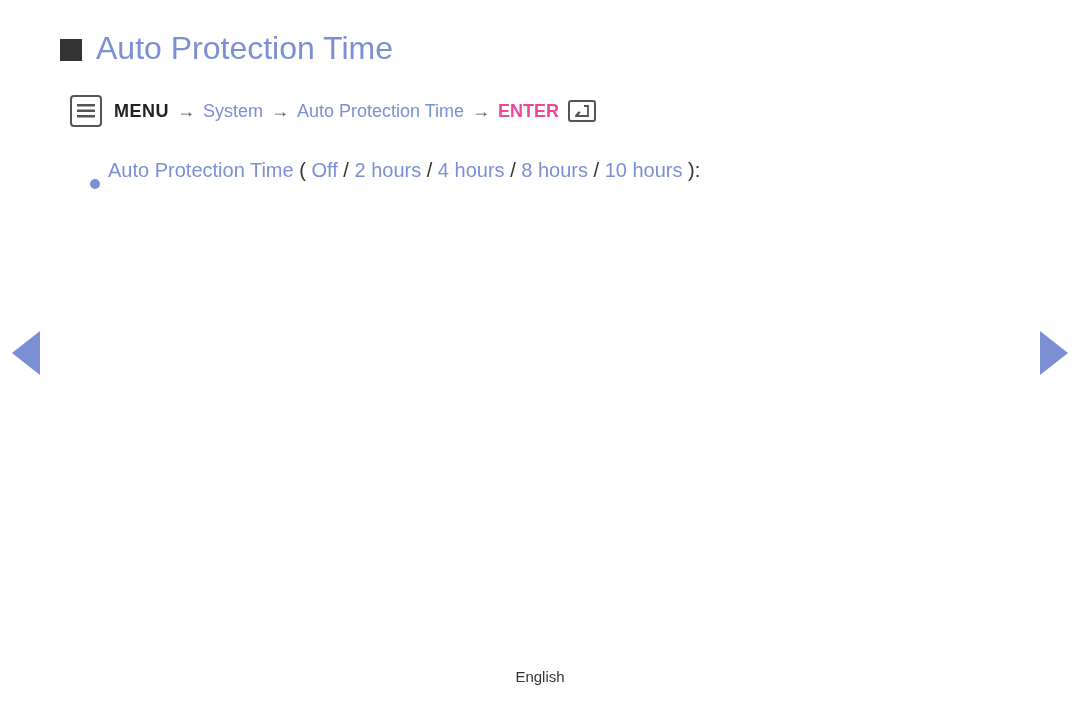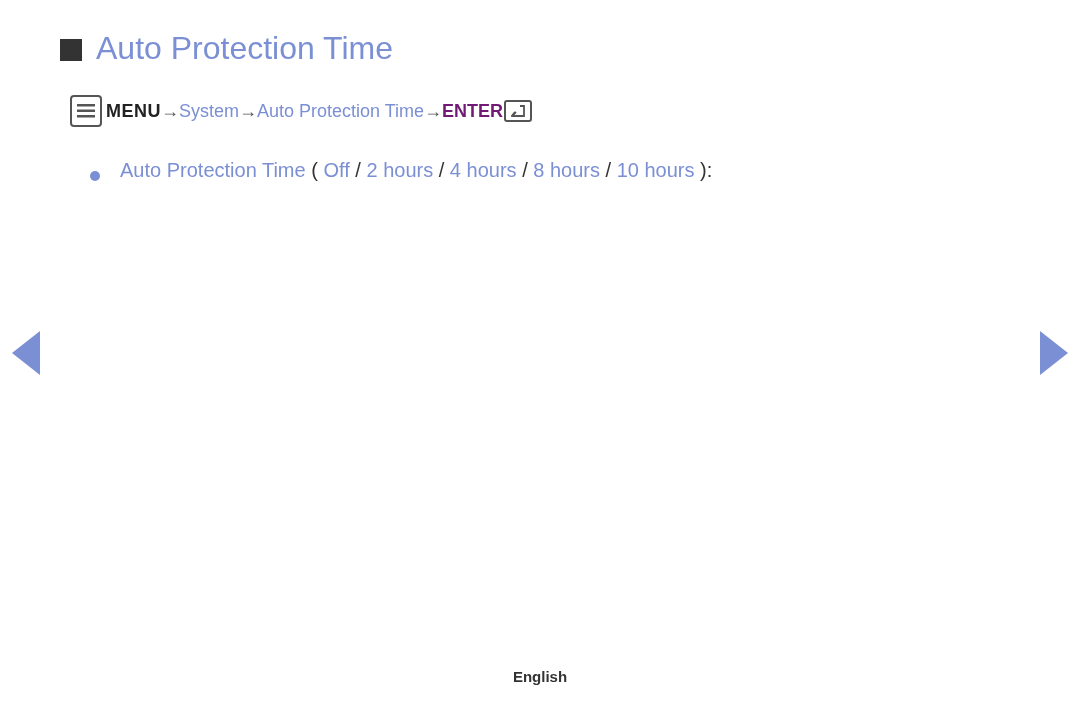--- a/index.html
+++ b/index.html
@@ -38,20 +38,21 @@
 
     .page-title {
       font-size: 32px;
       font-weight: 400;
       color: #7b8fd4;
     }
 
     .menu-nav {
       display: flex;
       align-items: center;
+      gap: 8px;
       font-size: 18px;
       margin-bottom: 28px;
       padding-left: 10px;
     }
 
     .menu-icon {
       display: inline-flex;
       align-items: center;
       justify-content: center;
       width: 32px;
@@ -83,21 +84,21 @@
     }
 
     .nav-auto {
       color: #7b8fd4;
       font-size: 18px;
     }
 
     .enter-label {
       font-weight: 700;
       font-size: 18px;
-      color: #701a75;
+      color: #ec4899;
     }
 
     .enter-icon {
       display: inline-flex;
       align-items: center;
       justify-content: center;
       width: 28px;
       height: 22px;
       border: 2px solid #555;
       border-radius: 3px;
@@ -105,22 +106,22 @@
       color: #555;
       margin-left: 1px;
     }
 
     .bullet-section {
       padding-left: 30px;
     }
 
     .bullet-item {
       display: flex;
-      align-items: center;
-      gap: 20px;
+      align-items: flex-end;
+      gap: 8px;
       margin-bottom: 12px;
     }
 
     .bullet-dot {
       width: 10px;
       height: 10px;
       background: #7b8fd4;
       border-radius: 50%;
       margin-top: 8px;
       flex-shrink: 0;
@@ -176,21 +177,21 @@
       border-left: 28px solid #7b8fd4;
       cursor: pointer;
     }
 
     .footer {
       position: absolute;
       bottom: 20px;
       left: 50%;
       transform: translateX(-50%);
       font-size: 15px;
-      font-weight: 700;
+      font-weight: 400;
       color: #333;
     }
   </style>
 </head>
 <body>
 
 <div class="main-content">
 
   <div class="page-title-row">
     <div class="square-icon"></div>

